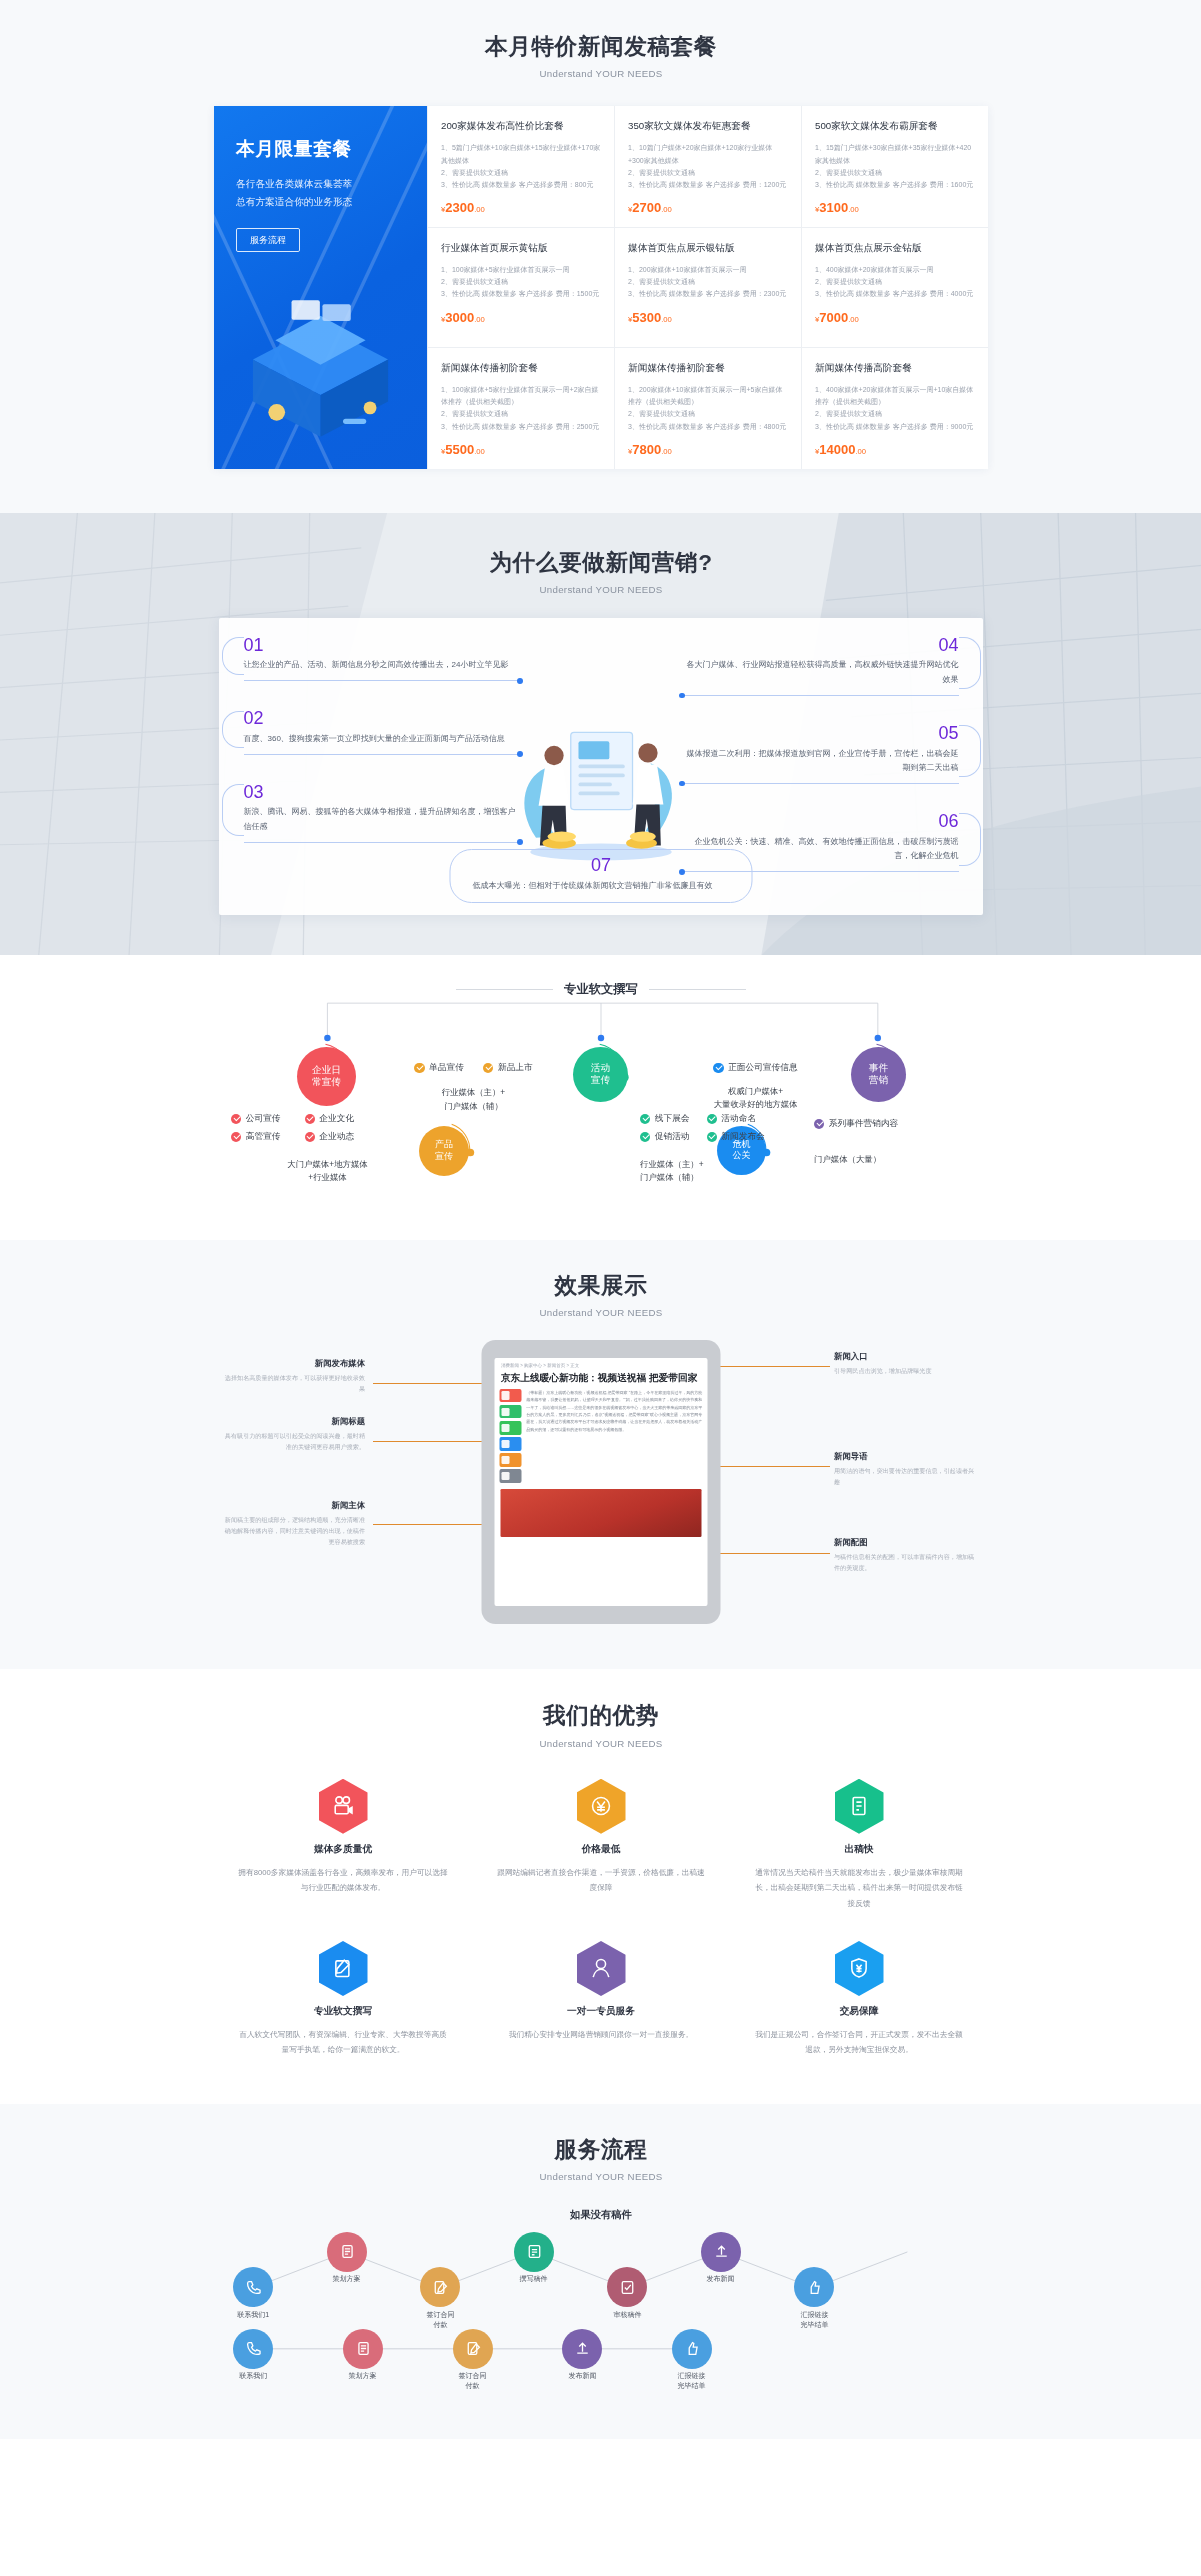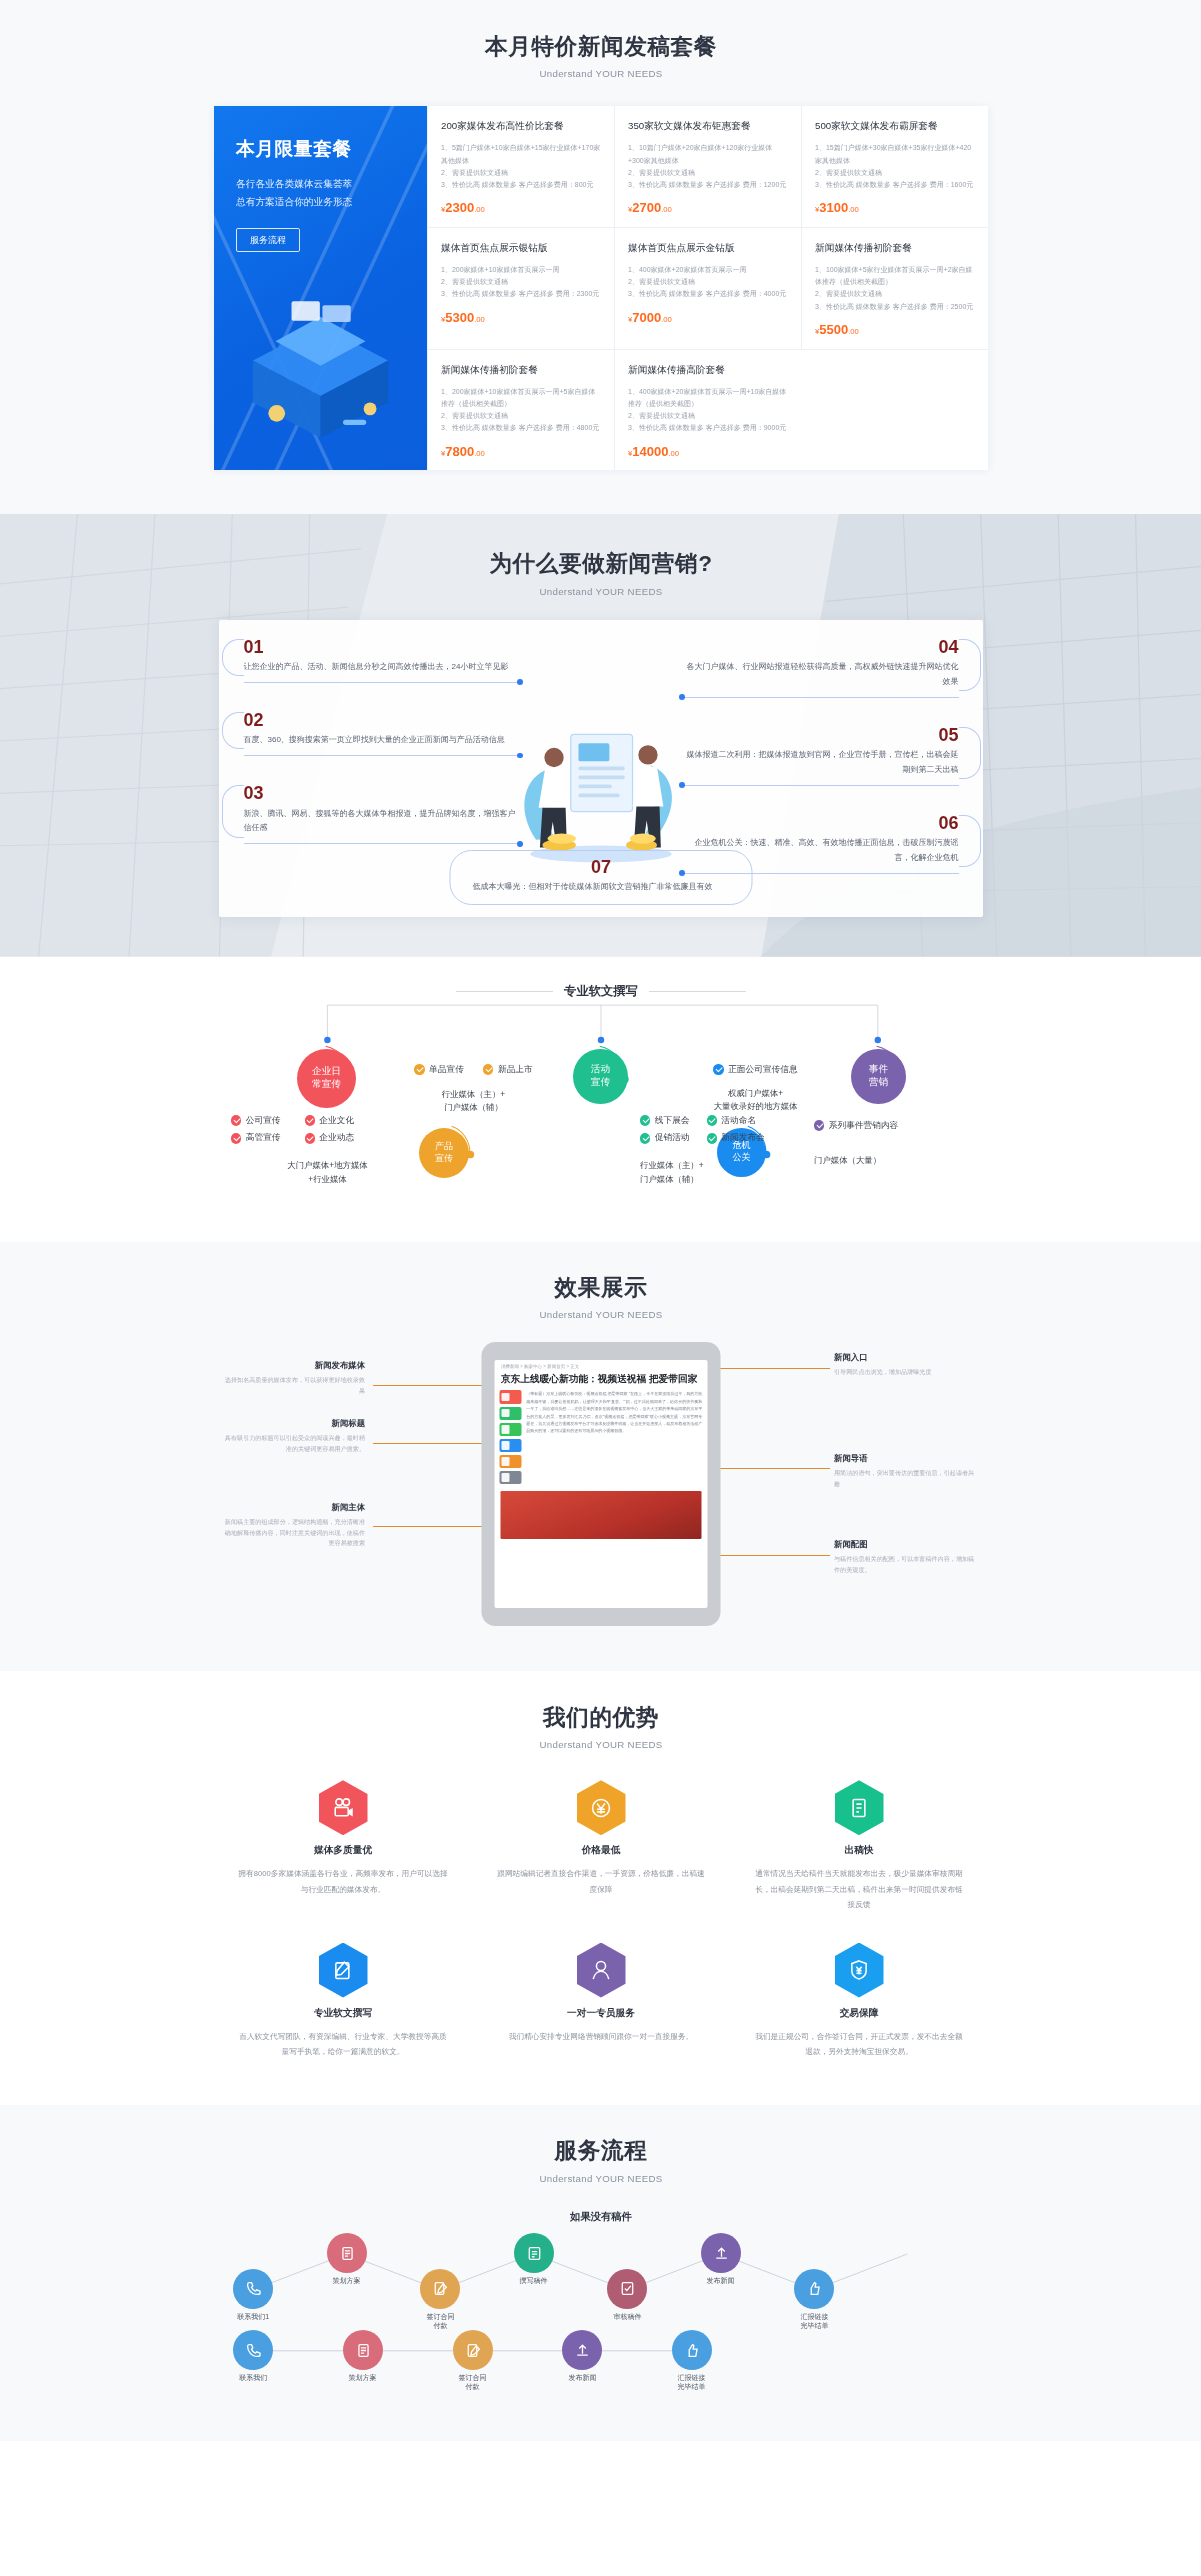--- a/index.html
+++ b/index.html
@@ -67,21 +67,21 @@
   #s-why .inner { position: relative; z-index: 2; }
   .why-panel {
     width: 764px; margin: 23px auto 0; background: rgba(255,255,255,.93);
     border-radius: 1.9px; padding: 18px 22px 22px; position: relative; min-height: 297px;
     box-shadow: 0 1.9px 14px rgba(40,70,120,.08);
   }
   .why-col { position: absolute; width: 277px; }
   .why-col.left { left: 24.5px; }
   .why-col.right { right: 24.5px; text-align: right; }
   .why-item { position: relative; margin-bottom: 24.5px; }
-  .why-num { font-size: 18px; font-weight: bold; color: #7f1d1d; line-height: 1; }
+  .why-num { font-size: 18px; font-weight: normal; color: #6d28d9; line-height: 1; }
   .why-text { font-size: 8px; color: #5a6372; line-height: 1.85; margin-top: 4.5px; }
   .why-line { position: absolute; left: 0; right: 0; bottom: -7.7px; height: 0.6px; background: #b9cdf4; }
   .why-dot { position: absolute; bottom: -10.3px; width: 5.8px; height: 5.8px; border-radius: 50%; background: #2f7bf0; }
   .why-col.left .why-dot { right: -2.6px; }
   .why-col.right .why-dot { left: -2.6px; }
   .why-bracket { position:absolute; width:22px; height:100%; top:1.3px; border:0.6px solid #b9cdf4;}
   .why-col.left .why-bracket { left:-22px; border-right:0; border-radius: 17px 0 0 17px; }
   .why-col.right .why-bracket { right:-22px; border-left:0; border-radius: 0 17px 17px 0; }
   .why-center {
     position: absolute; left: 50%; transform: translateX(-50%); bottom: 11.6px;
@@ -207,20 +207,27 @@
           <div class="pc-feat">2、需要提供软文通稿</div>
           <div class="pc-feat">3、性价比高 媒体数量多 客户选择多 费用：1200元</div>
           <div class="pc-price"><span>¥</span><b>2700</b><span>.00</span></div>
         </div>
         <div class="price-card">
           <div class="pc-title">500家软文媒体发布霸屏套餐</div>
           <div class="pc-feat">1、15篇门户媒体+30家自媒体+35家行业媒体+420家其他媒体</div>
           <div class="pc-feat">2、需要提供软文通稿</div>
           <div class="pc-feat">3、性价比高 媒体数量多 客户选择多 费用：1600元</div>
           <div class="pc-price"><span>¥</span><b>3100</b><span>.00</span></div>
+        </div>
+        <div class="price-card">
+          <div class="pc-title">行业媒体首页展示黄钻版</div>
+          <div class="pc-feat">1、100家媒体+5家行业媒体首页展示一周</div>
+          <div class="pc-feat">2、需要提供软文通稿</div>
+          <div class="pc-feat">3、性价比高 媒体数量多 客户选择多 费用：1500元</div>
+          <div class="pc-price"><span>¥</span><b>3000</b><span>.00</span></div>
         </div>
         <div class="price-card">
           <div class="pc-title">媒体首页焦点展示银钻版</div>
           <div class="pc-feat">1、200家媒体+10家媒体首页展示一周</div>
           <div class="pc-feat">2、需要提供软文通稿</div>
           <div class="pc-feat">3、性价比高 媒体数量多 客户选择多 费用：2300元</div>
           <div class="pc-price"><span>¥</span><b>5300</b><span>.00</span></div>
         </div>
         <div class="price-card">
           <div class="pc-title">媒体首页焦点展示金钻版</div>

